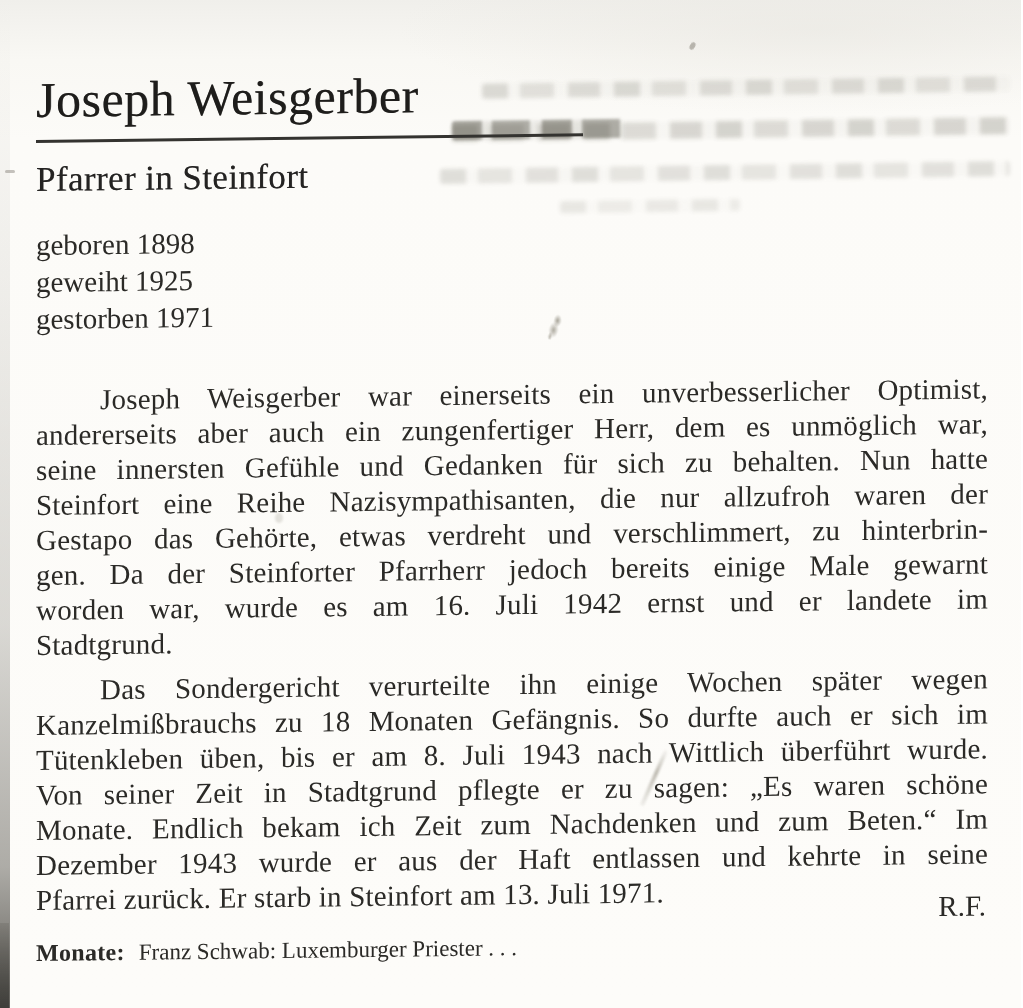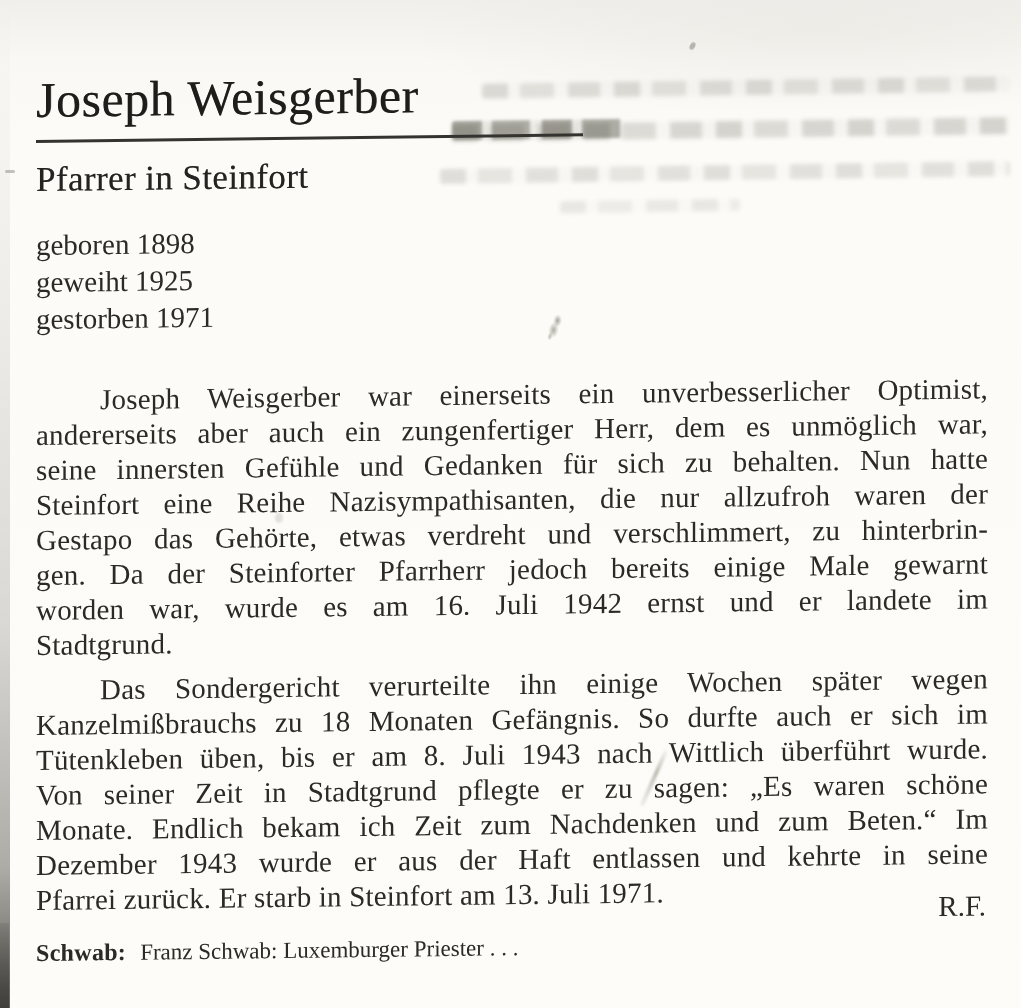--- a/index.html
+++ b/index.html
@@ -154,17 +154,17 @@
         <div class="tline">Tütenkleben üben, bis er am 8. Juli 1943 nach Wittlich überführt wurde.</div>
         <div class="tline">Von seiner Zeit in Stadtgrund pflegte er zu sagen: „Es waren schöne</div>
         <div class="tline">Monate. Endlich bekam ich Zeit zum Nachdenken und zum Beten.“ Im</div>
         <div class="tline">Dezember 1943 wurde er aus der Haft entlassen und kehrte in seine</div>
         <div class="tline">Pfarrei zurück. Er starb in Steinfort am 13. Juli 1971.</div>
       </div>
 
     <div class="initials">R.F.</div>
 
     <div class="source-line">
-      <span class="source-label">Schwab:</span><span class="source-text">Franz Schwab: Luxemburger Priester . . .</span>
+      <span class="source-label">Monate:</span><span class="source-text">Franz Schwab: Luxemburger Priester . . .</span>
     </div>
 
   </div>
 </div>
 
 </body></html>

